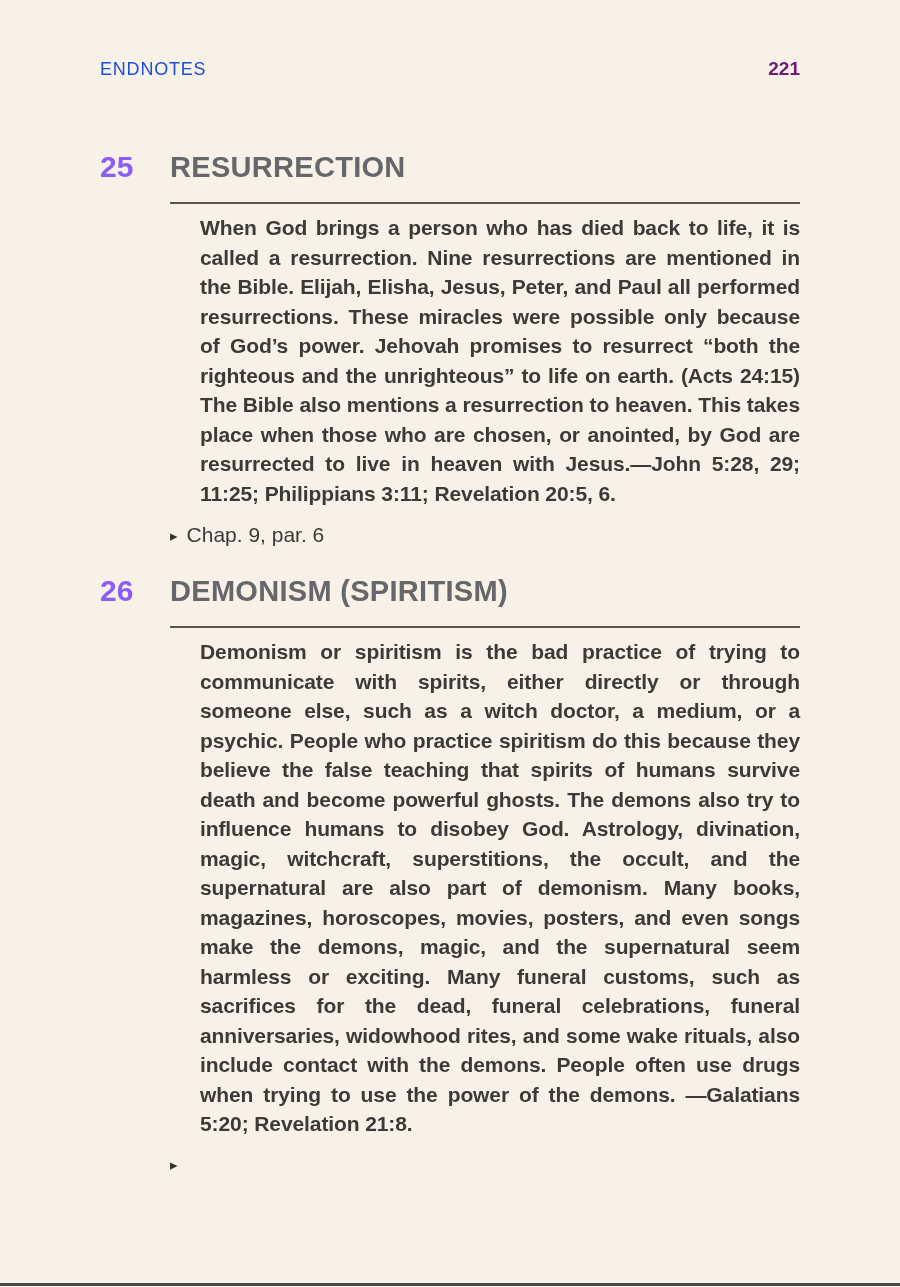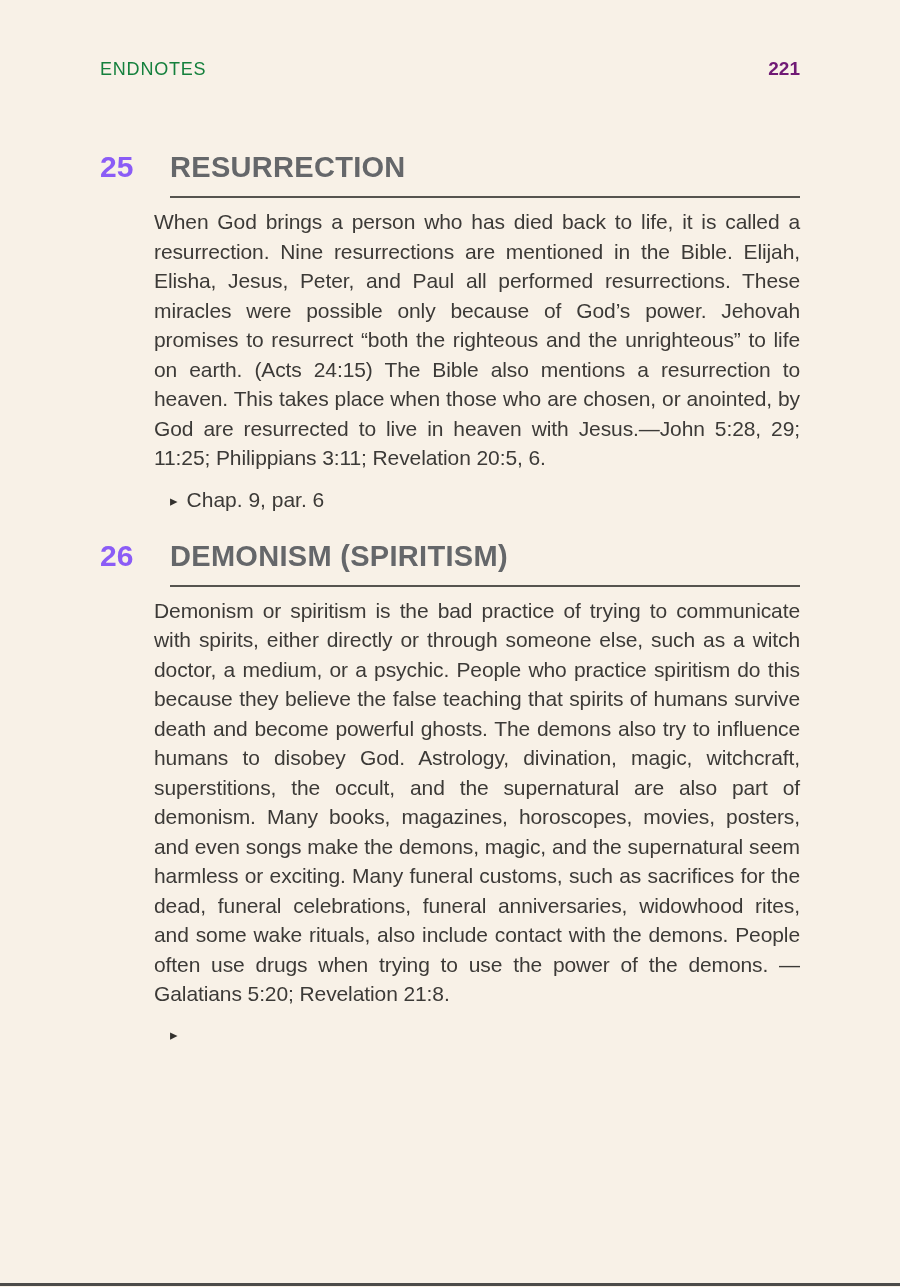--- a/index.html
+++ b/index.html
@@ -25,21 +25,21 @@
     top: 58px;
     left: 0;
     width: 100%;
     display: flex;
     justify-content: space-between;
     align-items: baseline;
   }
   .running-title {
     font-size: 18px;
     letter-spacing: 0.8px;
-    color: #15803d;
+    color: #1d4ed8;
   }
   .page-number {
     font-size: 19px;
     font-weight: bold;
     color: #701a75;
   }
   .content {
     position: absolute;
     top: 150px;
     left: 0;
@@ -53,37 +53,38 @@
     width: 70px;
     flex: 0 0 70px;
     font-size: 30px;
     font-weight: bold;
     color: #8b5cf6;
     line-height: 34px;
   }
   .section-titlewrap {
     flex: 1 1 auto;
     border-bottom: 2px solid #56544f;
-    padding-bottom: 12px;
+    padding-bottom: 18px;
   }
   .section-title {
     font-size: 29px;
     font-weight: bold;
     letter-spacing: 0.3px;
     color: #65676a;
     line-height: 34px;
   }
   .section-body {
-    margin-left: 54px;
+    margin-left: 100px;
     margin-top: 9px;
     font-size: 21px;
     line-height: 29.5px;
     text-align: justify;
     color: #3c3a37;
     letter-spacing: -0.1px;
+    font-weight: bold;
   }
   .section-ref {
     margin-left: 70px;
     margin-top: 14px;
     font-size: 21px;
     line-height: 26px;
     color: #3c3a37;
     display: flex;
     align-items: baseline;
   }

